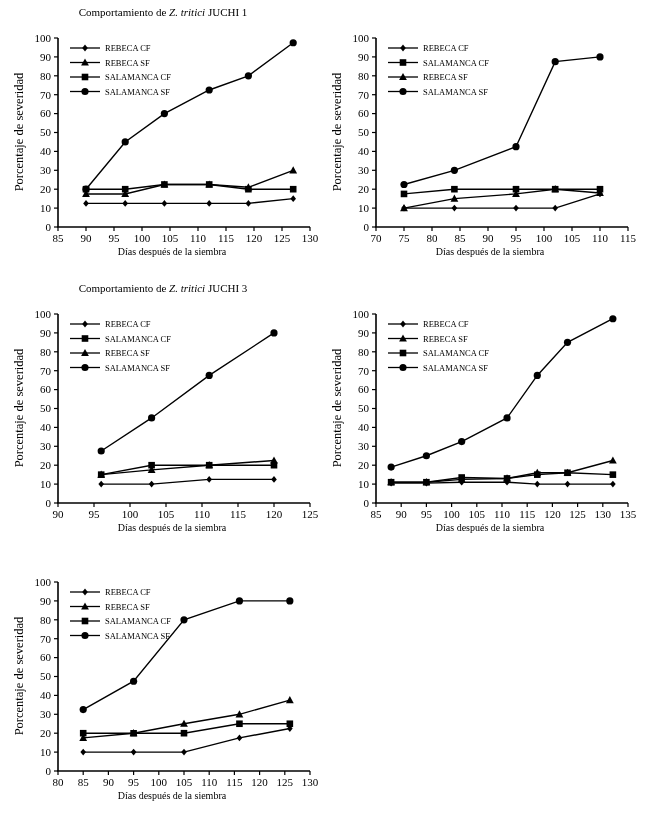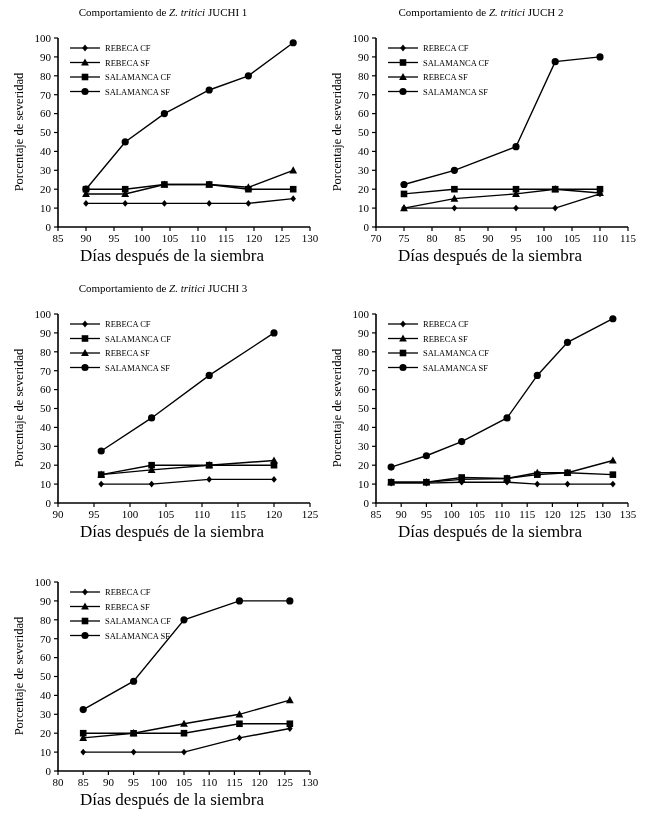--- a/index.html
+++ b/index.html
@@ -6,21 +6,21 @@
   body{width:650px;height:820px;position:relative;font-family:"Liberation Serif",serif;color:#000;}
   .chart{position:absolute;width:320px;height:262px;}
   .pos0{left:8px;top:4px;}
   .pos1{left:326px;top:4px;}
   .pos2{left:8px;top:280px;}
   .pos3{left:326px;top:280px;}
   .pos4{left:8px;top:548px;}
   .chart-title{position:absolute;top:2px;left:0;width:310px;text-align:center;font-size:11px;white-space:nowrap;}
   .chart-title .it{font-style:italic;}
   .plot-svg{position:absolute;top:20px;left:0;}
-  .xlabel{position:absolute;top:242px;left:36px;width:256px;text-align:center;font-size:17px;}
+  .xlabel{position:absolute;top:242px;left:36px;width:256px;text-align:center;font-size:10px;}
   .ylabel{position:absolute;left:-73px;top:120px;width:170px;height:16px;text-align:center;font-size:12.5px;transform:rotate(-90deg);}
 </style>
 </head>
 <body>
 
 <div class="chart pos0">
   <div class="chart-title"><span>Comportamiento de </span><span class="it">Z. tritici</span><span> JUCHI 1</span></div>
   <div class="ylabel">Porcentaje de severidad</div>
   <svg class="plot-svg" width="320" height="222">
       <line x1="50" y1="14" x2="50" y2="203" stroke="#000000" stroke-width="1.6"></line>
@@ -105,21 +105,20 @@
       <path d="M73.7,49.7 h6.6 v6.6 h-6.6 Z" fill="#000000"></path>
       <text x="97" y="56" font-size="8.5" text-anchor="start" fill="#000000" style="font-family: &quot;Liberation Serif&quot;, serif;">SALAMANCA CF</text>
       <line x1="62" y1="67.5" x2="92" y2="67.5" stroke="#000000" stroke-width="1.3"></line>
       <circle cx="77" cy="67.5" r="3.6" fill="#000000"></circle>
       <text x="97" y="70.5" font-size="8.5" text-anchor="start" fill="#000000" style="font-family: &quot;Liberation Serif&quot;, serif;">SALAMANCA SF</text>
     </svg>
   <div class="xlabel">Días después de la siembra</div>
 </div>
 
 <div class="chart pos1">
-  <div class="chart-title"><span>Comportamiento de </span><span class="it">Z. tritici</span><span> JUCH 2</span></div>
   <div class="ylabel">Porcentaje de severidad</div>
   <svg class="plot-svg" width="320" height="222">
       <line x1="50" y1="14" x2="50" y2="203" stroke="#000000" stroke-width="1.6"></line>
       <line x1="49.2" y1="203" x2="302" y2="203" stroke="#000000" stroke-width="1.6"></line>
       <line x1="46" y1="203" x2="50" y2="203" stroke="#000000" stroke-width="1.2"></line>
       <text x="43" y="206.8" font-size="11" text-anchor="end" fill="#000000" style="font-family: &quot;Liberation Serif&quot;, serif;">0</text>
       <line x1="46" y1="184.1" x2="50" y2="184.1" stroke="#000000" stroke-width="1.2"></line>
       <text x="43" y="187.9" font-size="11" text-anchor="end" fill="#000000" style="font-family: &quot;Liberation Serif&quot;, serif;">10</text>
       <line x1="46" y1="165.2" x2="50" y2="165.2" stroke="#000000" stroke-width="1.2"></line>
       <text x="43" y="169" font-size="11" text-anchor="end" fill="#000000" style="font-family: &quot;Liberation Serif&quot;, serif;">20</text>

